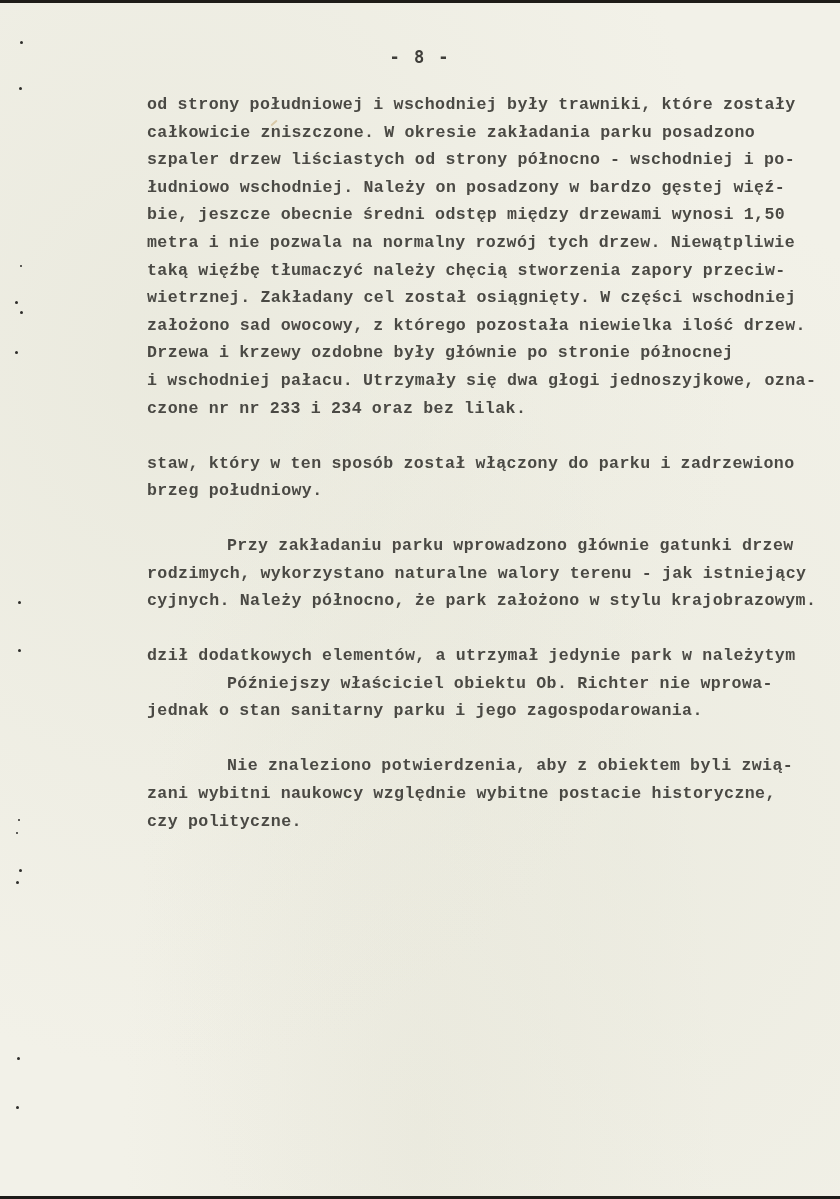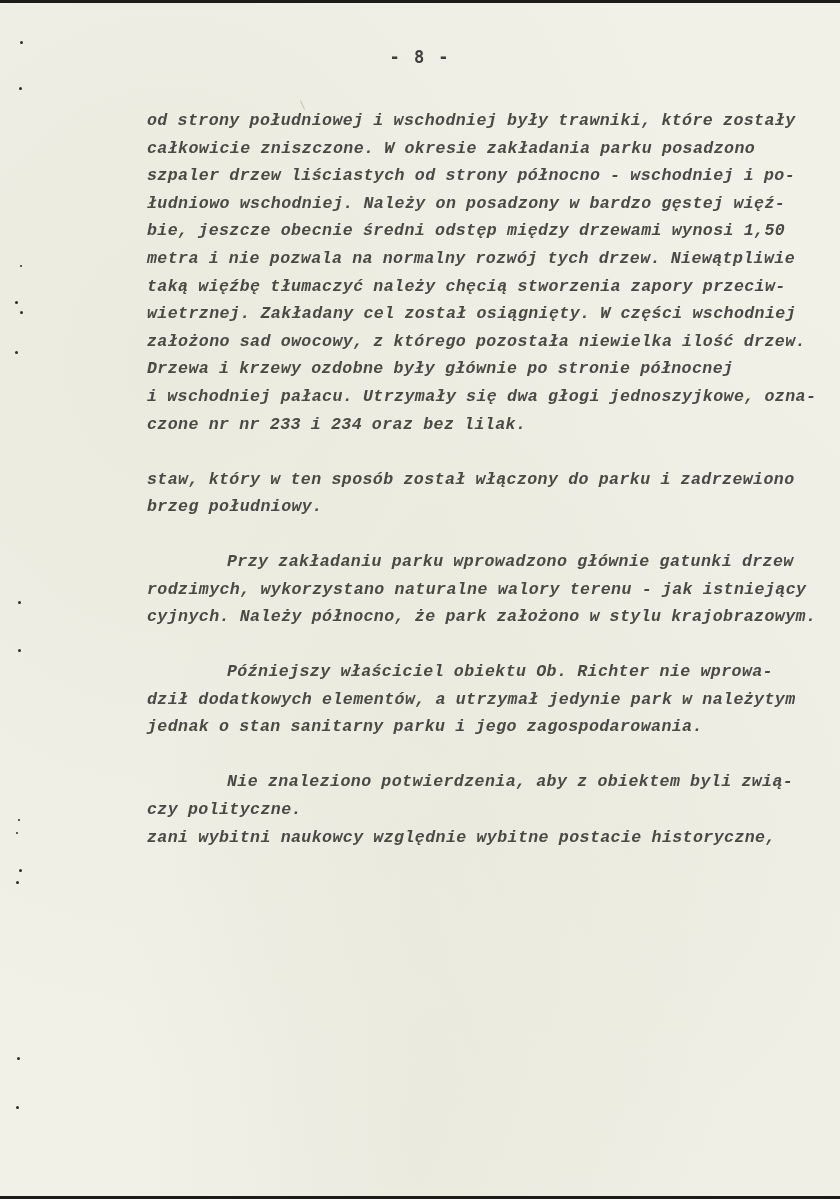--- a/index.html
+++ b/index.html
@@ -33,30 +33,29 @@
       text-align: center;
       font-family: "DejaVu Sans Mono", "Liberation Mono", monospace;
       font-size: 17px;
       font-weight: bold;
       color: #3f3e3a;
       letter-spacing: 2px;
     }
     .text {
       position: absolute;
       left: 147px;
-      top: 104px;
+      top: 88px;
       width: 660px;
       font-family: "Liberation Mono", "DejaVu Sans Mono", monospace;
       font-size: 16.6px;
       font-weight: bold;
       color: #4a4944;
       line-height: 27.6px;
       letter-spacing: 0.4px;
       word-spacing: -0.5px;
-      font-style: italic;
     }
     .line {
       white-space: pre;
       display: block;
       height: 27.6px;
     }
     .line.indent {
       padding-left: 80px;
     }
     .para-gap {
@@ -131,24 +130,24 @@
       <span class="line">brzeg południowy.</span>
     </div>
     <div class="para-gap"></div>
     <div>
       <span class="line indent">Przy zakładaniu parku wprowadzono głównie gatunki drzew</span>
       <span class="line">rodzimych, wykorzystano naturalne walory terenu - jak istniejący</span>
       <span class="line">cyjnych. Należy północno, że park założono w stylu krajobrazowym.</span>
     </div>
     <div class="para-gap"></div>
     <div>
+      <span class="line">dził dodatkowych elementów, a utrzymał jedynie park w należytym</span>
       <span class="line indent">Późniejszy właściciel obiektu Ob. Richter nie wprowa-</span>
-      <span class="line">dził dodatkowych elementów, a utrzymał jedynie park w należytym</span>
       <span class="line">jednak o stan sanitarny parku i jego zagospodarowania.</span>
     </div>
     <div class="para-gap"></div>
     <div>
       <span class="line indent">Nie znaleziono potwierdzenia, aby z obiektem byli zwią-</span>
+      <span class="line">zani wybitni naukowcy względnie wybitne postacie historyczne,</span>
       <span class="line">czy polityczne.</span>
-      <span class="line">zani wybitni naukowcy względnie wybitne postacie historyczne,</span>
     </div>
   </div>
 </div>
 
 </body></html>

